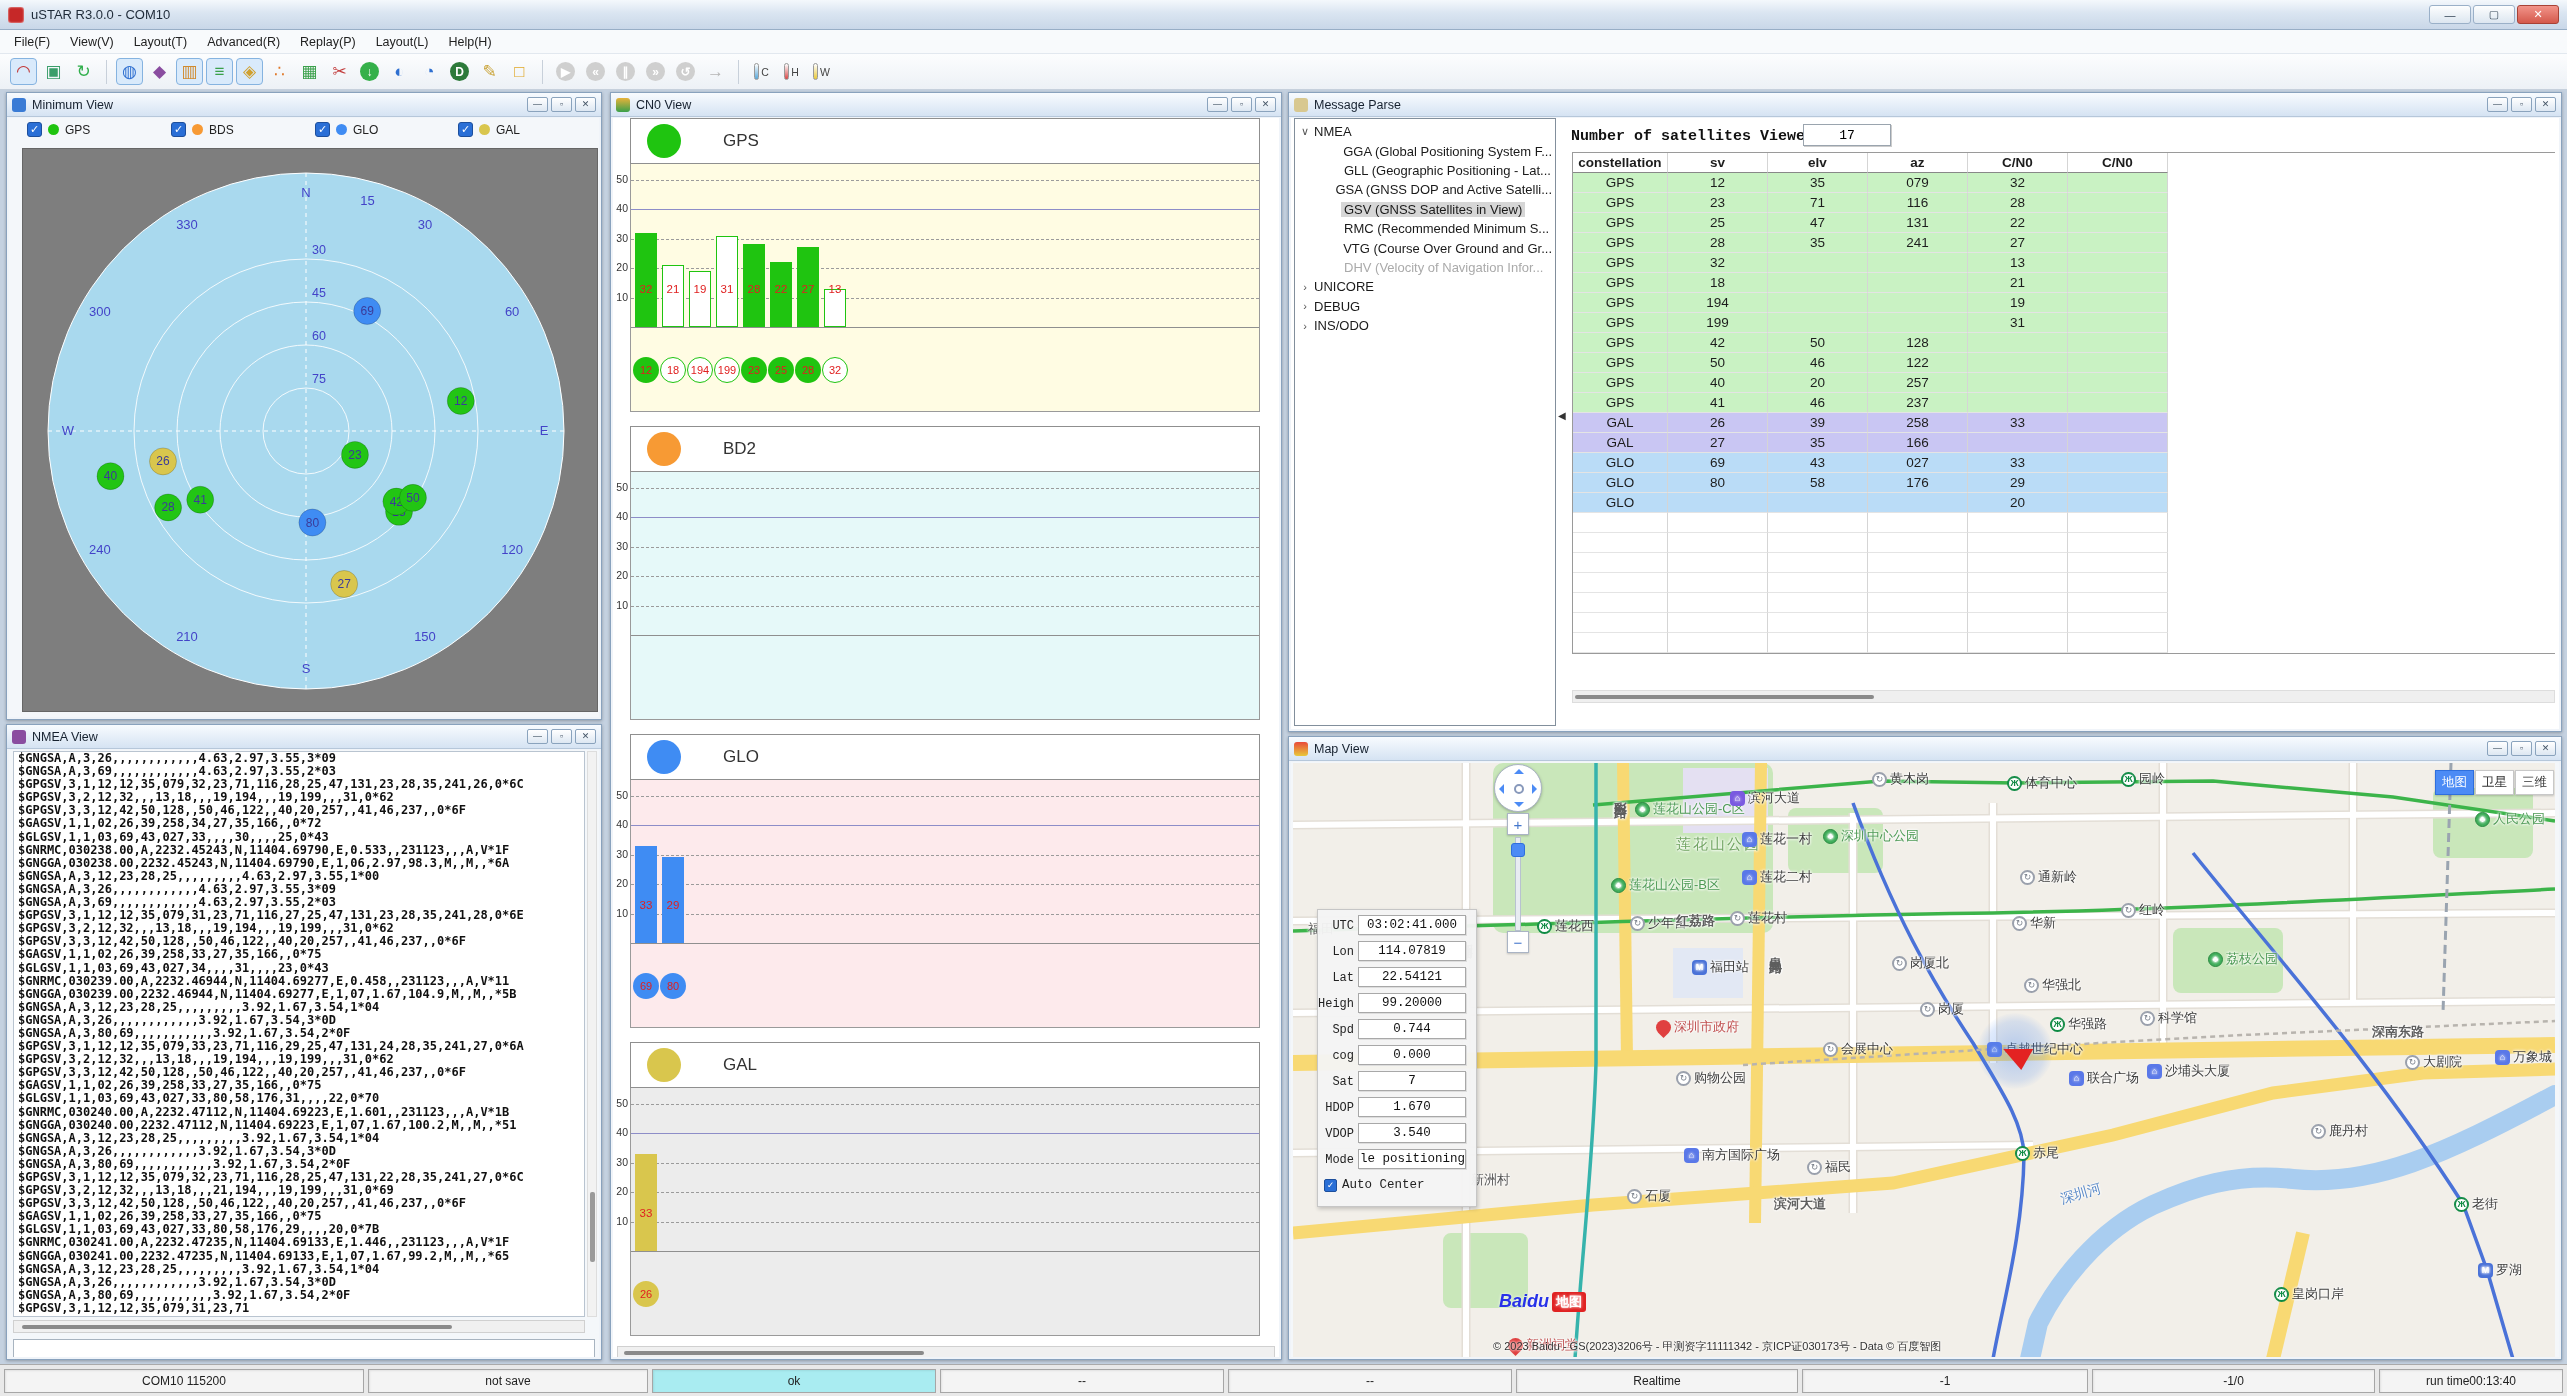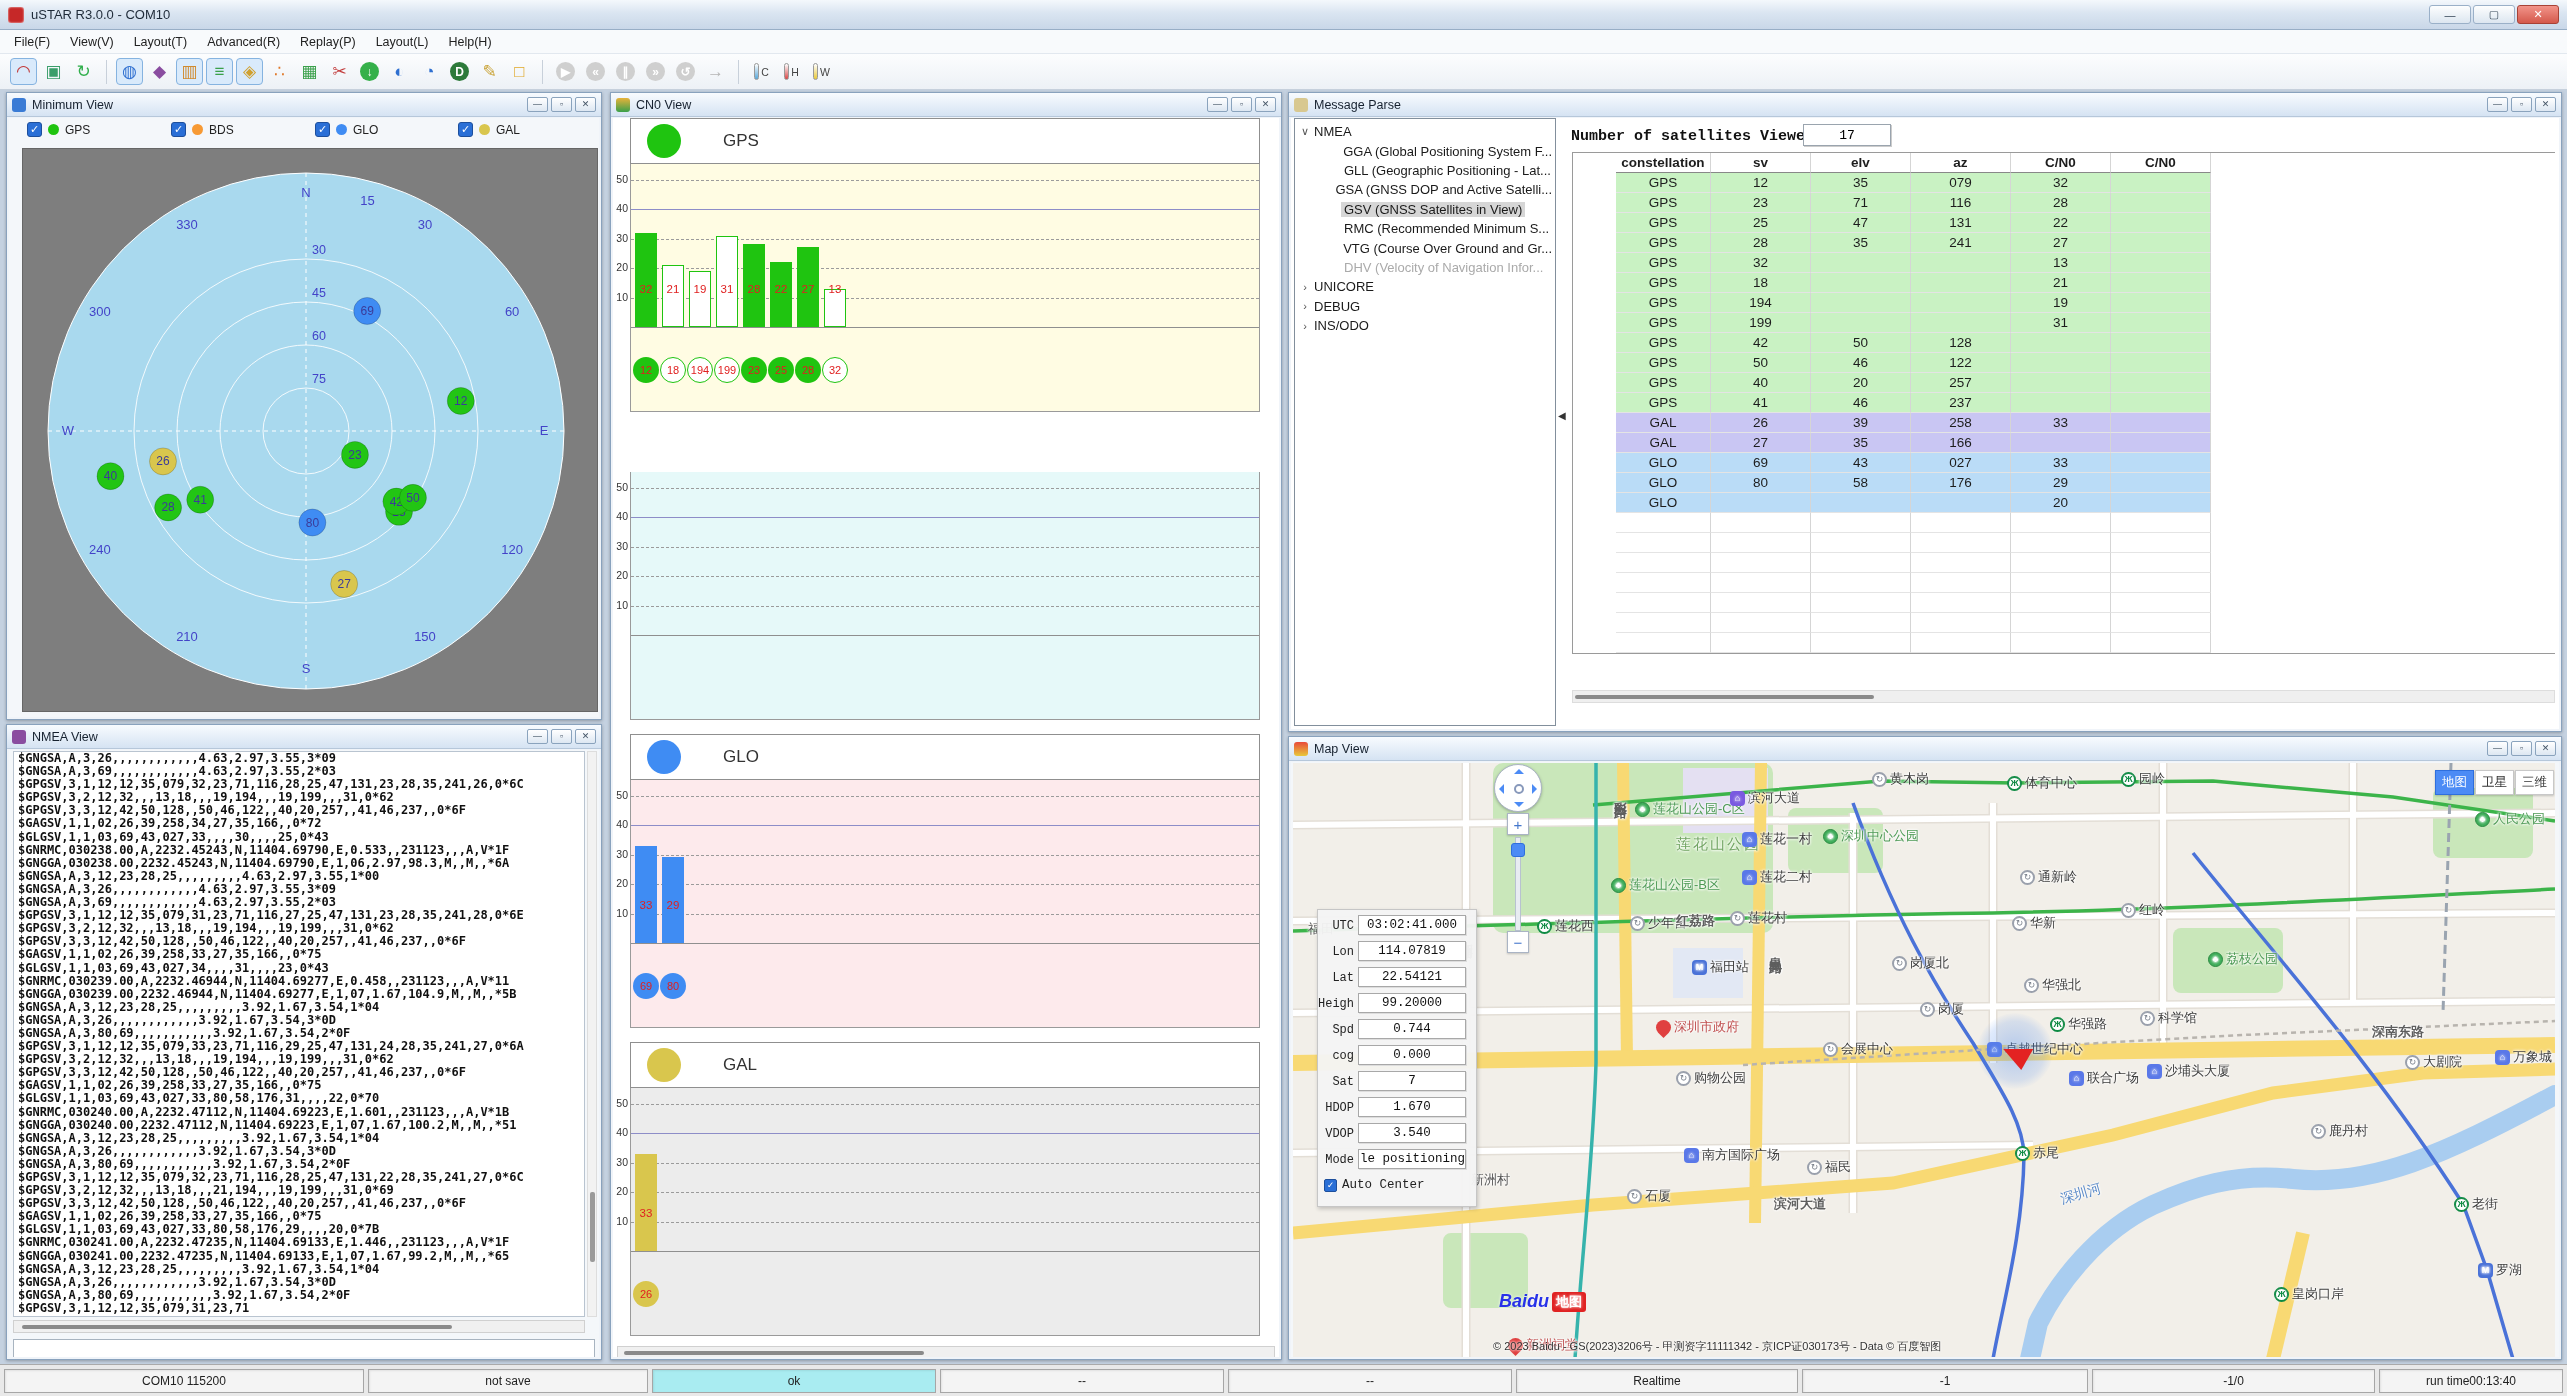--- a/index.html
+++ b/index.html
@@ -57,21 +57,21 @@
   #tree{position:absolute;left:3px;top:0;width:262px;height:608px;background:#fff;border:1px solid #828f9c;font-size:13px;color:#1a1a1a;padding-top:3px;overflow:hidden;}
   .titem{height:19.4px;display:flex;align-items:center;white-space:nowrap;}
   .tarrow{width:12px;text-align:center;color:#555;font-size:11px;margin-left:4px;}
   .tlabel{padding:0 3px;}
   .titem.sel .tlabel{background:#d6d6d6;}
   .titem.dis{color:#aaa;}
   .collapse-arrow{position:absolute;left:267px;top:292px;font-size:10px;color:#333;}
   #satcount-label{position:absolute;left:280px;top:10px;font-family:"Liberation Mono",monospace;font-weight:bold;font-size:15px;color:#111;}
   #satcount-box{position:absolute;left:512px;top:6px;width:88px;height:22px;background:#fff;border:1px solid #9aa4ae;font-family:"Liberation Mono",monospace;font-size:13px;display:flex;align-items:center;justify-content:center;box-shadow:1px 1px 0 #ccc;}
   #sattable{position:absolute;left:281px;top:34px;width:983px;background:#fff;border:1px solid #9a9a9a;border-right:none;}
-  .trow{display:flex;height:20px;margin-left:43px;}
+  .trow{display:flex;height:20px;}
   .tcell{width:100px;border-right:1px solid #d5d5d5;border-bottom:1px solid #e4e4e4;font-size:13.5px;display:flex;align-items:center;justify-content:center;color:#1d1d1d;}
   .tcell:first-child{width:95px;}
   .trow.head .tcell{font-weight:bold;border-bottom:1px solid #888;background:#fff;}
   .trow.gps .tcell{background:#c9f2c3;}
   .trow.gal .tcell{background:#c9c6f3;}
   .trow.glo .tcell{background:#badcf7;}
   .msb-track{position:absolute;left:281px;top:572px;right:4px;height:13px;background:#efefef;border:1px solid #ddd;}
   .msb-thumb{position:absolute;left:2px;top:4px;width:299px;height:4px;background:#8a8a8a;border-radius:2px;}
   
   #map-stage{position:absolute;left:2px;top:1px;width:1262px;height:596px;overflow:hidden;background:#f2efe9;}
@@ -412,20 +412,24 @@
             <div class="cncirc" style="left: 164px; top: 193px; background: rgb(31, 196, 16);">28</div>
             <div class="cnbar" style="left: 193px; top: 124.65px; height: 38.35px; background: rgb(255, 255, 255); border: 1.5px solid rgb(31, 196, 16);"></div>
             <div class="cnbarlabel" style="left: 193px; top: 119px;">13</div>
             <div class="cncirc" style="left: 191px; top: 193px; background: rgb(255, 255, 255); border: 1.5px solid rgb(31, 196, 16);">32</div>
           </div>
           <div class="cntick" style="left: 1px; top: 172.5px;">10</div>
           <div class="cntick" style="left: 1px; top: 143px;">20</div>
           <div class="cntick" style="left: 1px; top: 113.5px;">30</div>
           <div class="cntick" style="left: 1px; top: 84px;">40</div>
           <div class="cntick" style="left: 1px; top: 54.5px;">50</div>
+          <div class="cnheader" style="top: 308px;">
+            <span class="cnball" style="background: rgb(247, 154, 52);"></span>
+            <span class="cnlabel">BD2</span>
+          </div>
           <div class="cnchart" style="top: 354px; background: rgb(230, 249, 249);">
             <div class="gridline" style="top: 133.5px;"></div>
             <div class="gridline" style="top: 104px;"></div>
             <div class="gridline" style="top: 74.5px;"></div>
             <div class="gridline solid" style="top: 45px;"></div>
             <div class="gridline" style="top: 15.5px;"></div>
             <div class="gridline base" style="top: 163px;"></div>
           </div>
           <div class="cntick" style="left: 1px; top: 480.5px;">10</div>
           <div class="cntick" style="left: 1px; top: 451px;">20</div>

